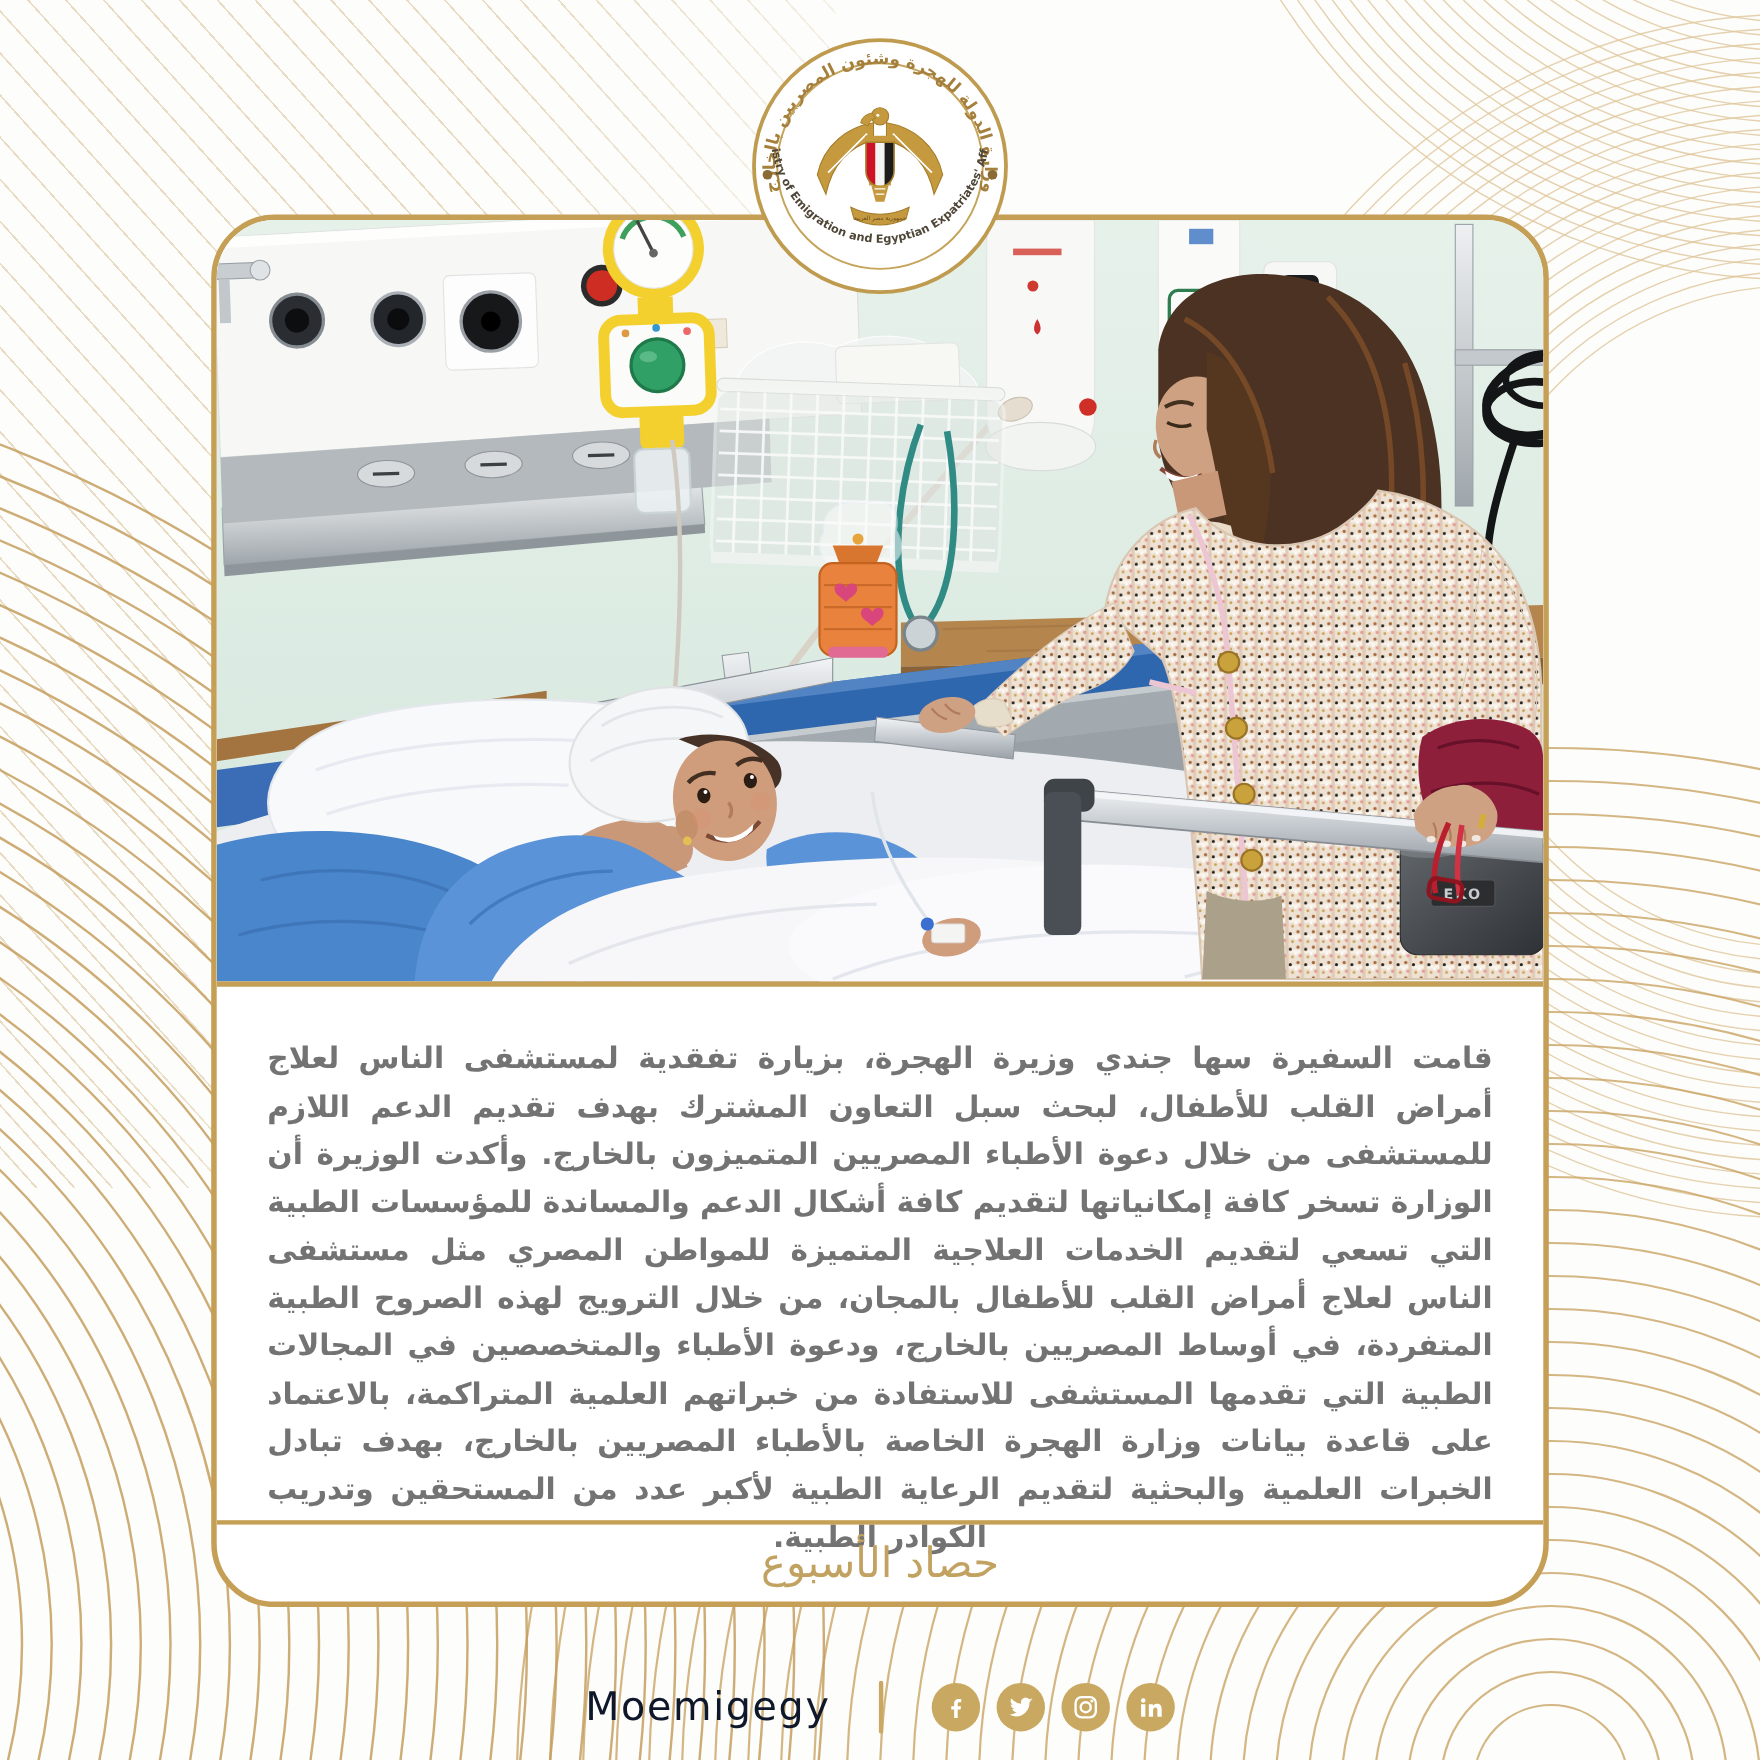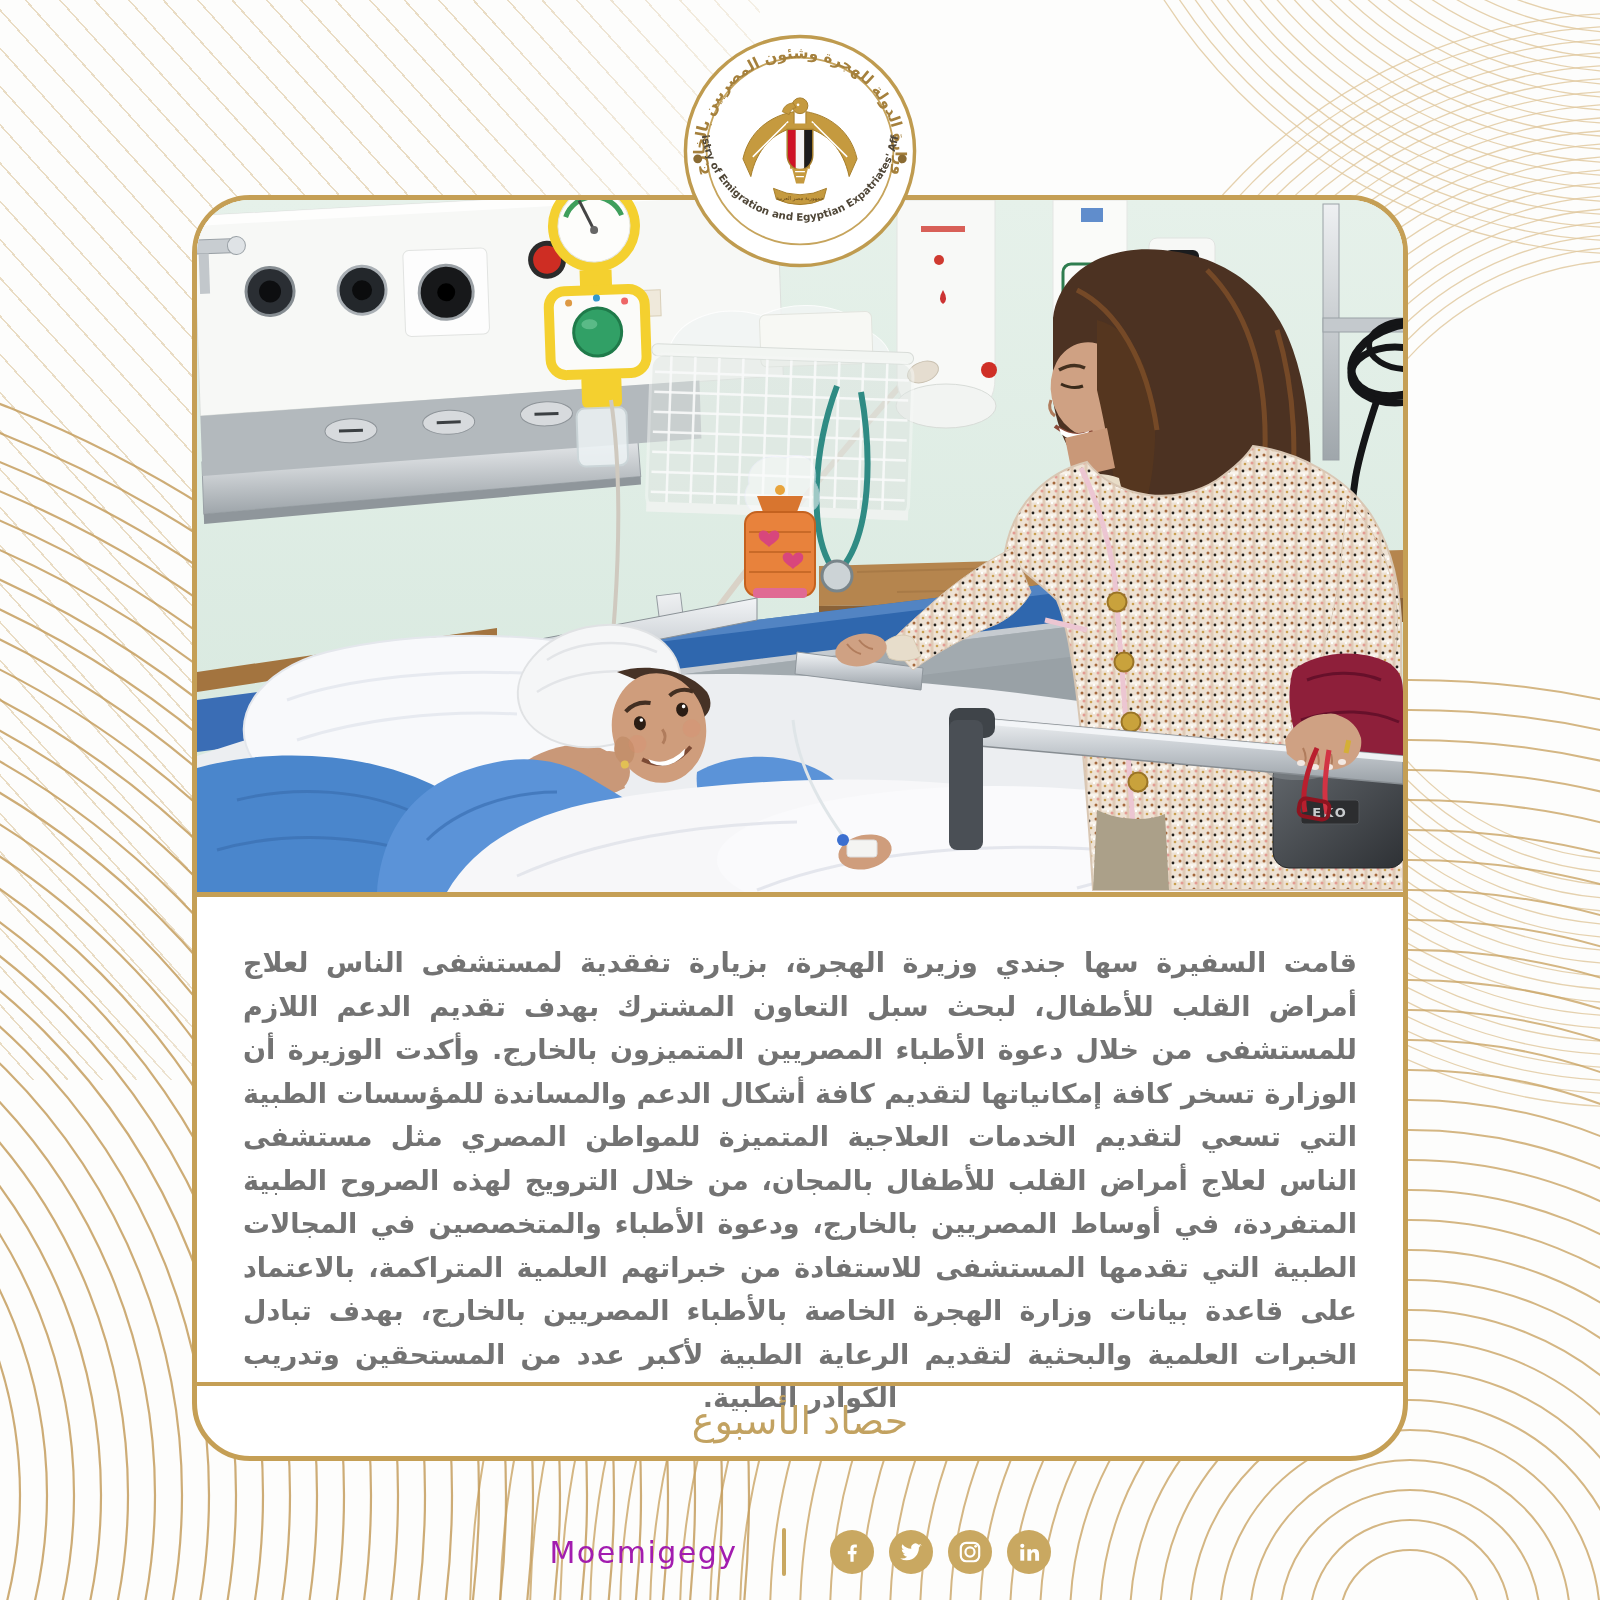--- a/index.html
+++ b/index.html
@@ -44,21 +44,21 @@
   .label-area{flex:1;display:flex;align-items:center;justify-content:center;}
   .section-label{
     direction:rtl;color:#c2a261;font-size:38px;font-weight:400;letter-spacing:.5px;
   }
 
   
   .footer{
     position:absolute;left:0;right:0;top:1522px;height:60px;z-index:5;
     display:flex;align-items:center;justify-content:center;
   }
-  .handle{color:#a21caf;font-size:30px;letter-spacing:1.5px;font-weight:400;}
+  .handle{color:#0f172a;font-size:36px;letter-spacing:1.5px;font-weight:400;}
   .foot-bar{width:4px;height:48px;background:#c9a861;border-radius:2px;margin:0 44px;}
   .socials{display:flex;gap:15px;align-items:center;}
   .soc{
     width:44px;height:44px;border-radius:50%;background:#c9a861;
     display:flex;align-items:center;justify-content:center;
   }
   .soc svg{width:26px;height:26px;display:block;}
 </style>
 </head>
 <body>

